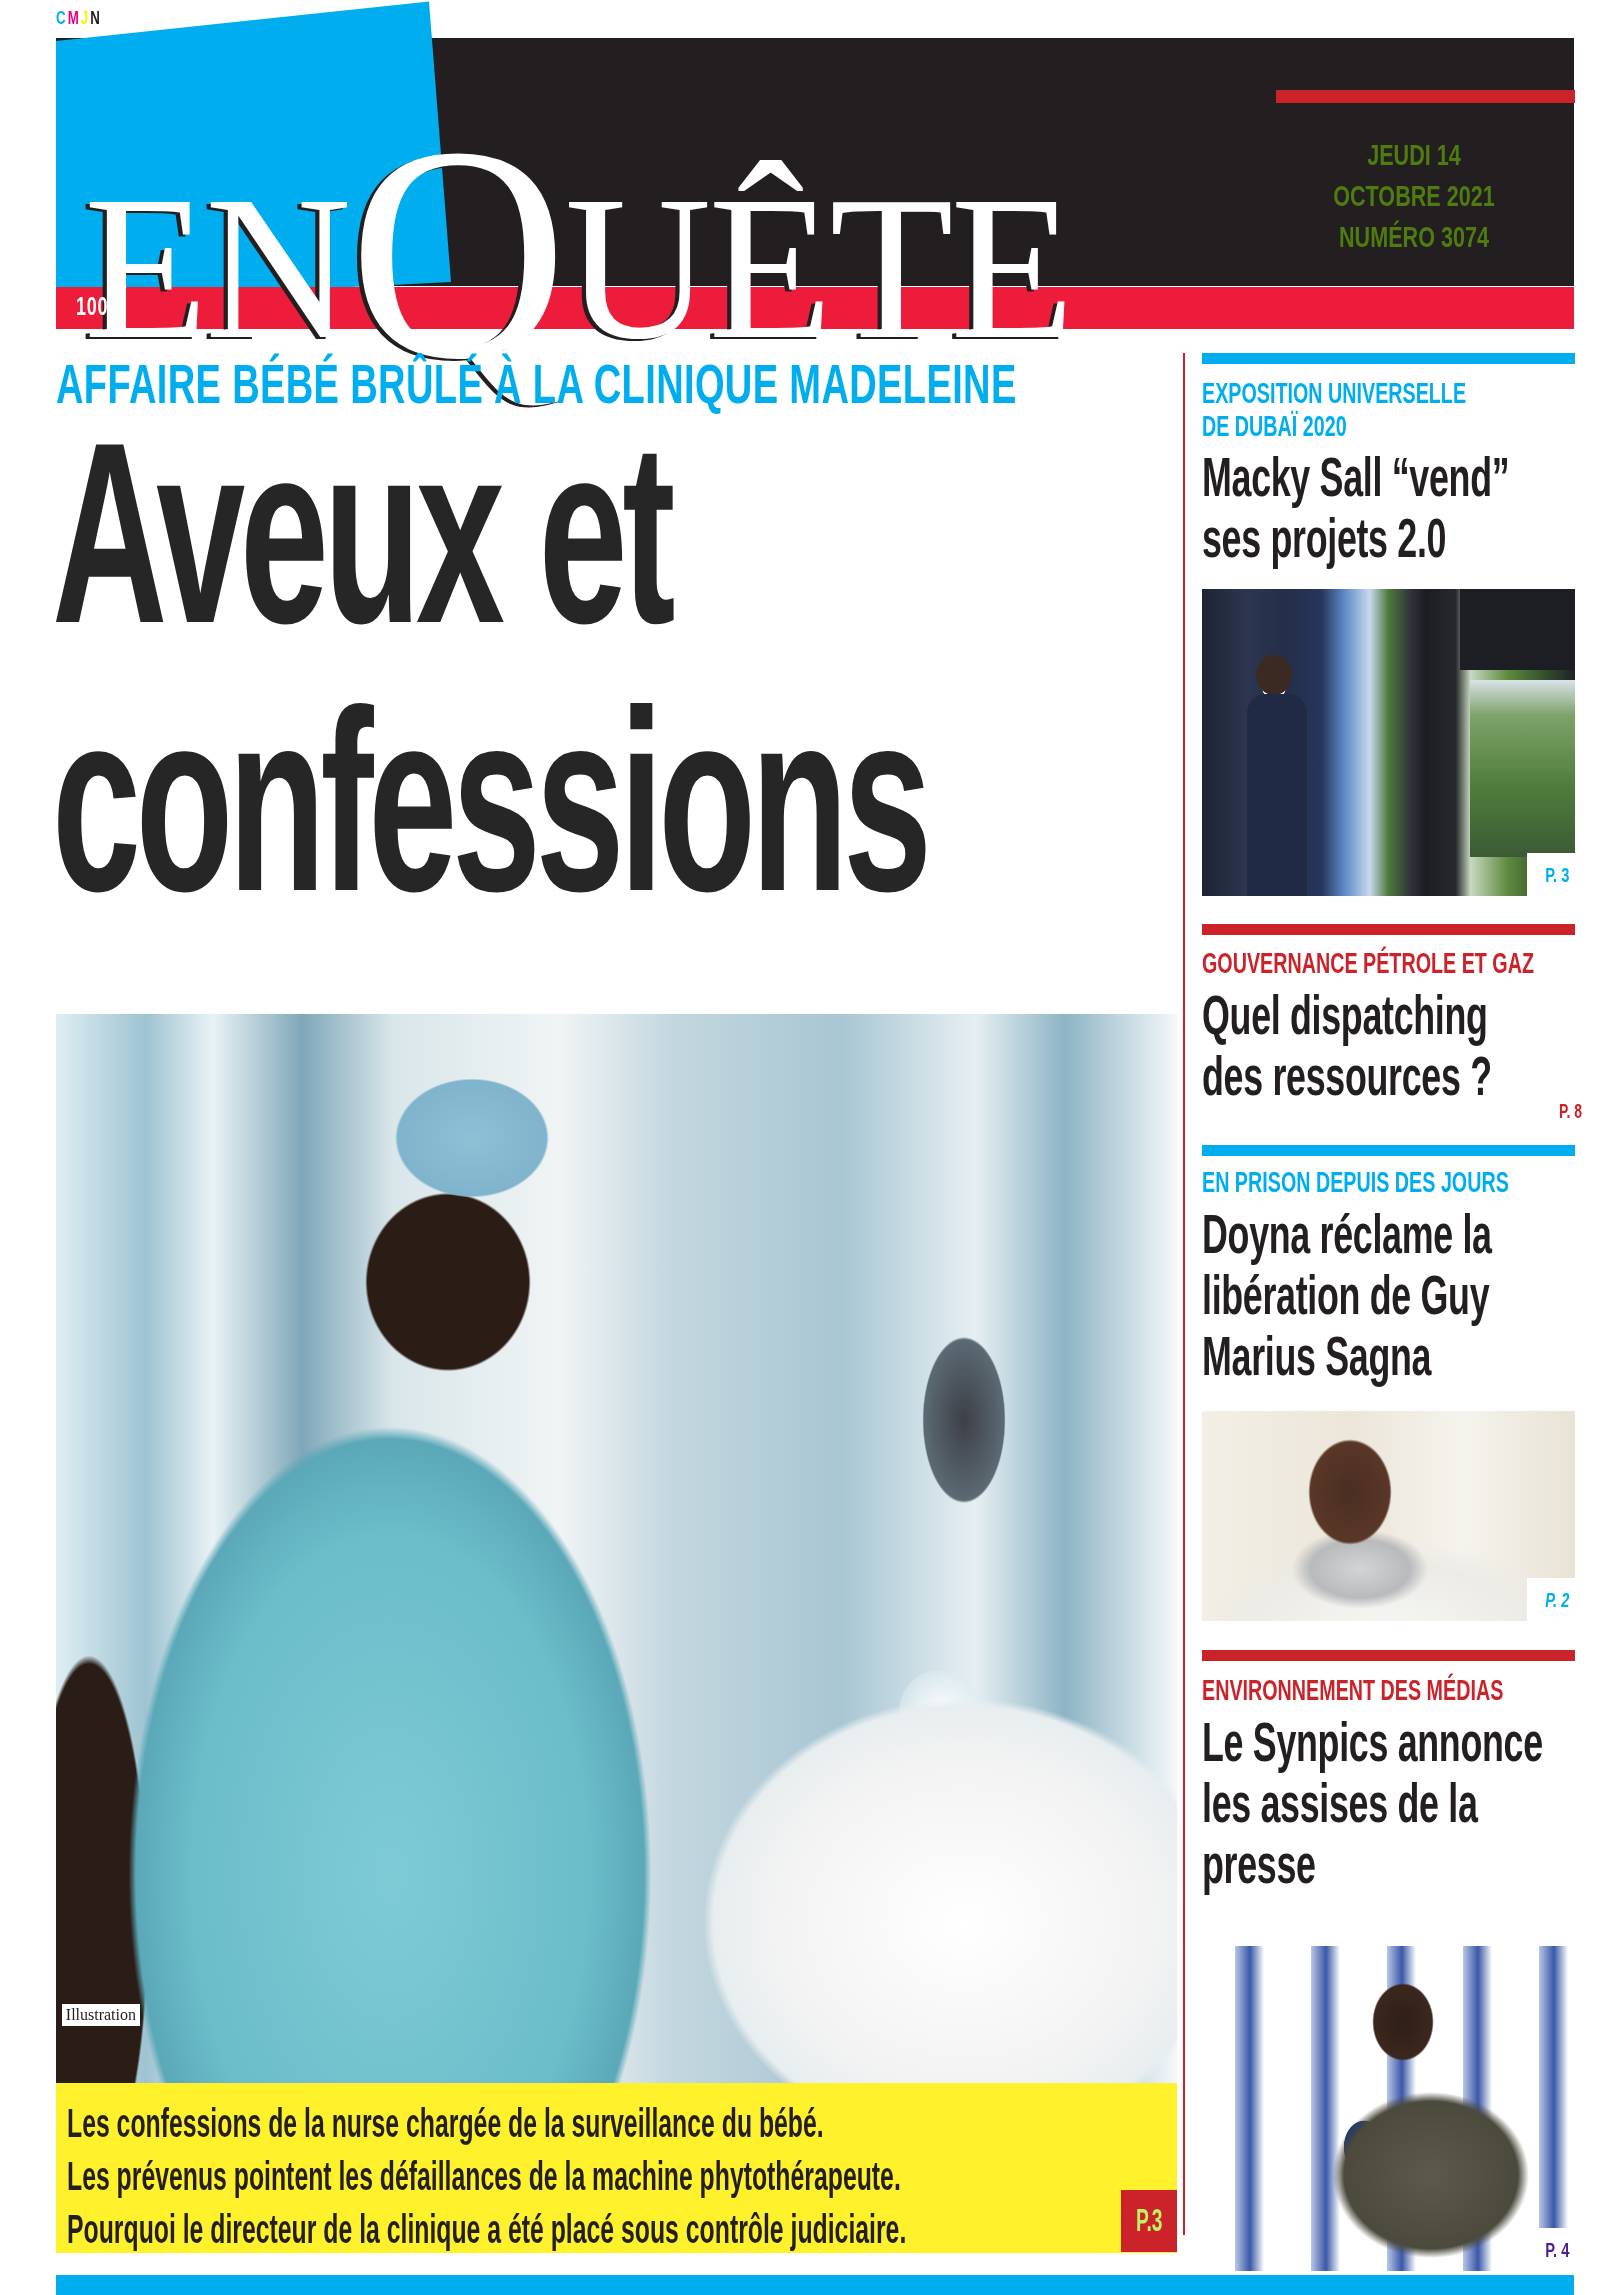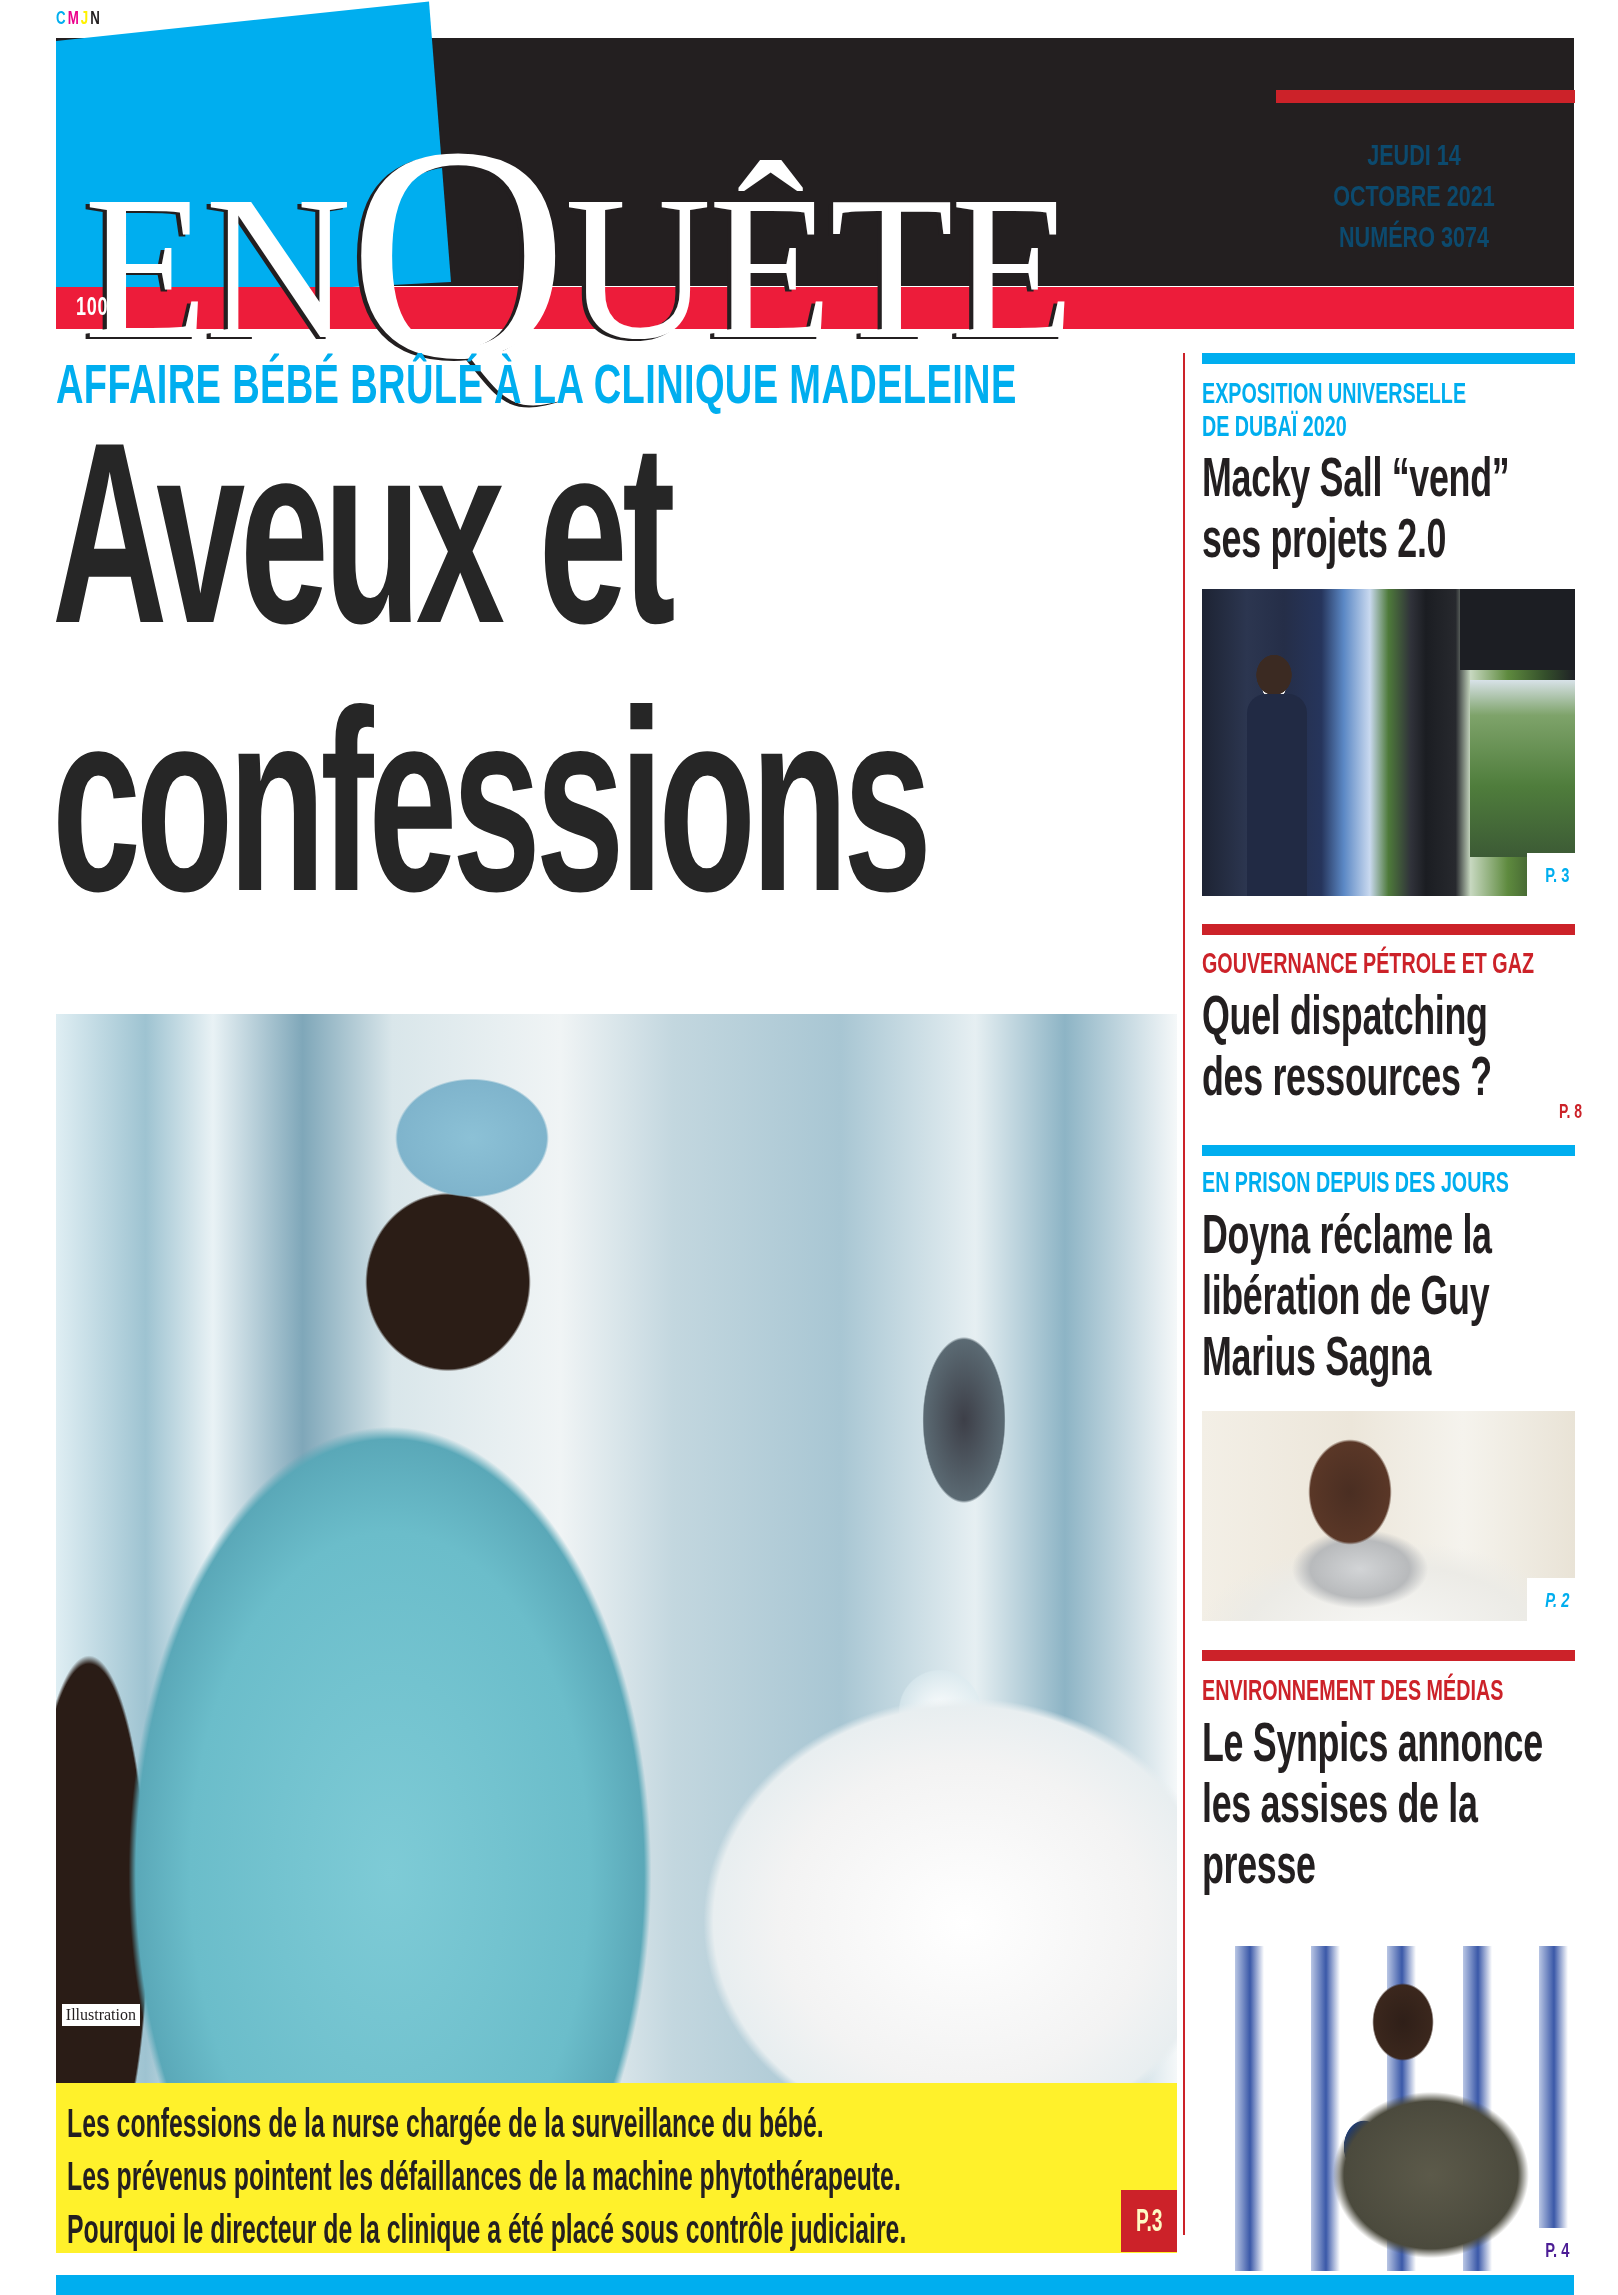--- a/index.html
+++ b/index.html
@@ -15,21 +15,21 @@
   .blue-shape { left: 56px; top: 0; width: 430px; height: 287px; background: #00aeef;
                 clip-path: polygon(0 41px, 373px 1.4px, 395px 282px, 296px 287px, 0 287px); }
   .red-band { left: 56px; top: 287px; width: 1518px; height: 42px; background: #ed1c3a; }
   .price { left: 76px; top: 292px; color: #fff; font-weight: bold; font-size: 25px;
            transform: scaleX(0.72); transform-origin: left top; letter-spacing: 1px; }
   .logo { left: 84px; top: 81px; font-family: "Liberation Serif", "DejaVu Serif", serif;
           color: #ffffff; font-size: 205px; line-height: 1; letter-spacing: -2.9px;
           text-shadow: -4.3px 1.9px 0 #231f20; transform: scaleX(0.99); transform-origin: left top; }
   .logo .q { font-size: 306px; position: relative; top: 19px; }
   .top-red-bar { left: 1276px; top: 90px; width: 299px; height: 13.4px; background: #cc2229; }
-  .dateblock { left: 1261px; top: 134px; width: 306px; text-align: center; color: #0c4a6e;
+  .dateblock { left: 1261px; top: 134px; width: 306px; text-align: center; color: #4d7c0f;
                font-weight: bold; font-size: 30px; line-height: 41px; }
   .dateblock div { transform: scaleX(0.72); }
 
   
   .kicker-main { left: 56px; top: 351px; color: #00aeef; font-weight: bold; font-size: 56px;
                  transform: scaleX(0.68); transform-origin: left top; white-space: nowrap; letter-spacing: 0.5px; }
   .headline { left: 52px; top: 399px; font-weight: bold; color: #262626; font-size: 258px;
               line-height: 268px; letter-spacing: -8.6px; transform: scaleX(0.62); transform-origin: left top;
               white-space: nowrap; }
   .main-photo { left: 56px; top: 1014px; width: 1121px; height: 1070px; overflow: hidden;
@@ -44,21 +44,21 @@
       radial-gradient(ellipse 67px 134px at 908px 406px, #3d3f48 0%, #5b6a73 60%, transparent 62%),
       linear-gradient(90deg, #dfeef3 0%, #9ec3d1 8%, #e9f2f5 14%, #7fa7b9 22%, #d9e6ea 30%, #f0f4f5 45%, #c3d7df 55%, #a8c6d3 70%, #e6eff2 82%, #8db4c5 90%, #f5f8f9 100%);
   }
   .illustration-tag { left: 62px; top: 2004px; background: #fff; padding: 1.9px 3.8px;
                       font-family: "Liberation Serif", serif; font-size: 16px; color: #231f20; }
   .caption-box { left: 56px; top: 2083px; width: 1121px; height: 170px; background: #fff12b; }
   .caption-box .lines { position: absolute; left: 10.5px; top: 14.3px; font-weight: bold; color: #231f20;
                         font-size: 40px; line-height: 53px; white-space: nowrap;
                         transform: scaleX(0.62); transform-origin: left top; }
   .caption-box .pageref { position: absolute; right: 0; top: 107px; width: 56px; height: 62px;
-                          background: #cc2229; color: #fef9c3; font-weight: bold; font-size: 31px;
+                          background: #cc2229; color: #bef264; font-weight: bold; font-size: 31px;
                           text-align: center; line-height: 62px; }
   .caption-box .pageref span { display: inline-block; transform: scaleX(0.62); }
 
   
   .vdivider { left: 1183px; top: 353px; width: 1.9px; height: 1882px; background: #cc2229; }
 
   
   .rc { left: 1202px; width: 373px; }
   .rule { height: 10.5px; }
   .rule.blue { background: #00aeef; }

